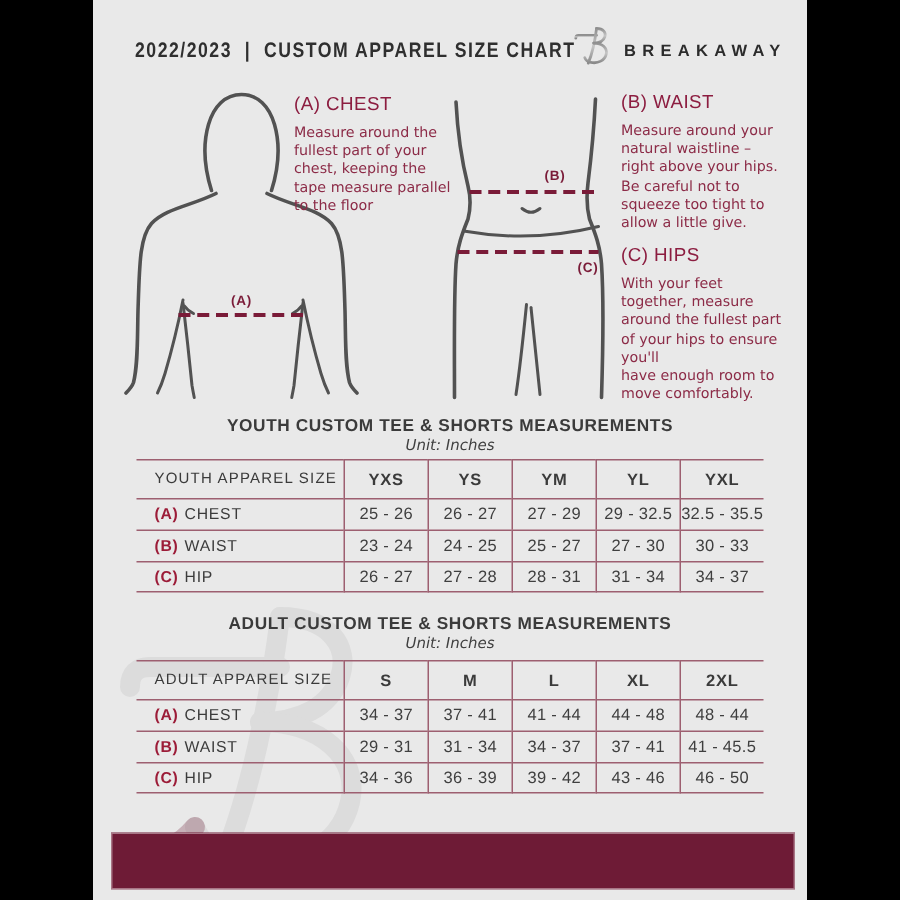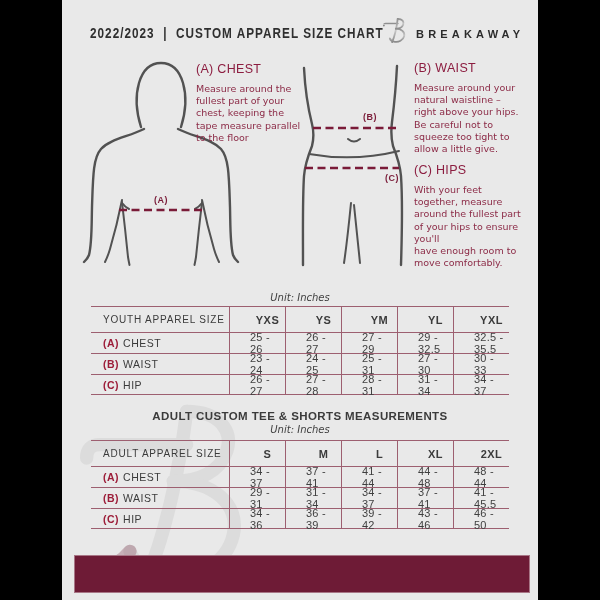--- a/index.html
+++ b/index.html
@@ -49,21 +49,21 @@
   .size-table{
     position:absolute;left:29px;width:418px;
     display:grid;
     grid-template-columns:138px 56px 56px 56px 56px 56px;
     grid-template-rows:26px 21px 21px 21px;
     --line:#9D5F70;
   }
   .t-cell{
     border-top:1.5px solid var(--line);
     display:flex;align-items:center;justify-content:center;
-    color:#3b3b3b;box-sizing:border-box;padding-left:20px;
+    color:#3b3b3b;box-sizing:border-box;
   }
   .t-cell.vline{border-left:1.5px solid var(--line);}
   .t-cell.bline{border-bottom:1.5px solid var(--line);}
   .t-corner,.t-label{justify-content:flex-start;padding-left:12px;}
   .t-corner{font-size:10px;letter-spacing:.8px;}
   .t-size{font-size:11px;font-weight:700;letter-spacing:.5px;}
   .t-label{font-size:10.5px;letter-spacing:.5px;}
   .t-label .pfx{color:#9C1C38;font-weight:700;margin-right:4px;}
   .t-val{font-size:11px;color:#3f3f3f;letter-spacing:.2px;}
   
@@ -164,20 +164,21 @@
   <svg class="watermark" width="180" height="200" viewBox="0 0 26 30">
     <g fill="none" stroke="#DBDBDB" stroke-width="2" stroke-linecap="round">
       <path d="M2 9 Q2 7 4 7 L17 7"></path>
       <path d="M17 2 C16 10 14 20 11 27"></path>
       <path d="M17 2 C22 2 24 5 23 8 C22 11 19 12.5 15 12.5"></path>
       <path d="M15 12.5 C21 12.5 25 16 24 20.5 C23 25 18 27.5 13 26.5 C10.5 26 9 24.5 8.5 23"></path>
     </g>
     <path d="M8.5 23 C7 24.8 5 25.8 3 25.3" fill="none" stroke="rgba(110,27,54,.3)" stroke-width="2" stroke-linecap="round"></path>
   </svg>
 
+  <div class="tbl-title" style="top:278px">YOUTH CUSTOM TEE &amp; SHORTS MEASUREMENTS</div>
   <div class="tbl-unit" style="top:292px">Unit: Inches</div>
   <div class="size-table" style="top:306px">
     <div class="t-cell t-corner">YOUTH APPAREL SIZE</div>
     <div class="t-cell t-size vline">YXS</div>
     <div class="t-cell t-size vline">YS</div>
     <div class="t-cell t-size vline">YM</div>
     <div class="t-cell t-size vline">YL</div>
     <div class="t-cell t-size vline">YXL</div>
 
     <div class="t-cell t-label">
@@ -189,21 +190,21 @@
     <div class="t-cell t-val vline">27 - 29</div>
     <div class="t-cell t-val vline">29 - 32.5</div>
     <div class="t-cell t-val vline">32.5 - 35.5</div>
 
     <div class="t-cell t-label">
         <span class="pfx">(B)</span>
         <span>WAIST</span>
       </div>
     <div class="t-cell t-val vline">23 - 24</div>
     <div class="t-cell t-val vline">24 - 25</div>
-    <div class="t-cell t-val vline">25 - 31</div>
+    <div class="t-cell t-val vline">25 - 27</div>
     <div class="t-cell t-val vline">27 - 30</div>
     <div class="t-cell t-val vline">30 - 33</div>
 
     <div class="t-cell t-label bline">
         <span class="pfx">(C)</span>
         <span>HIP</span>
       </div>
     <div class="t-cell t-val vline bline">26 - 27</div>
     <div class="t-cell t-val vline bline">27 - 28</div>
     <div class="t-cell t-val vline bline">28 - 31</div>

